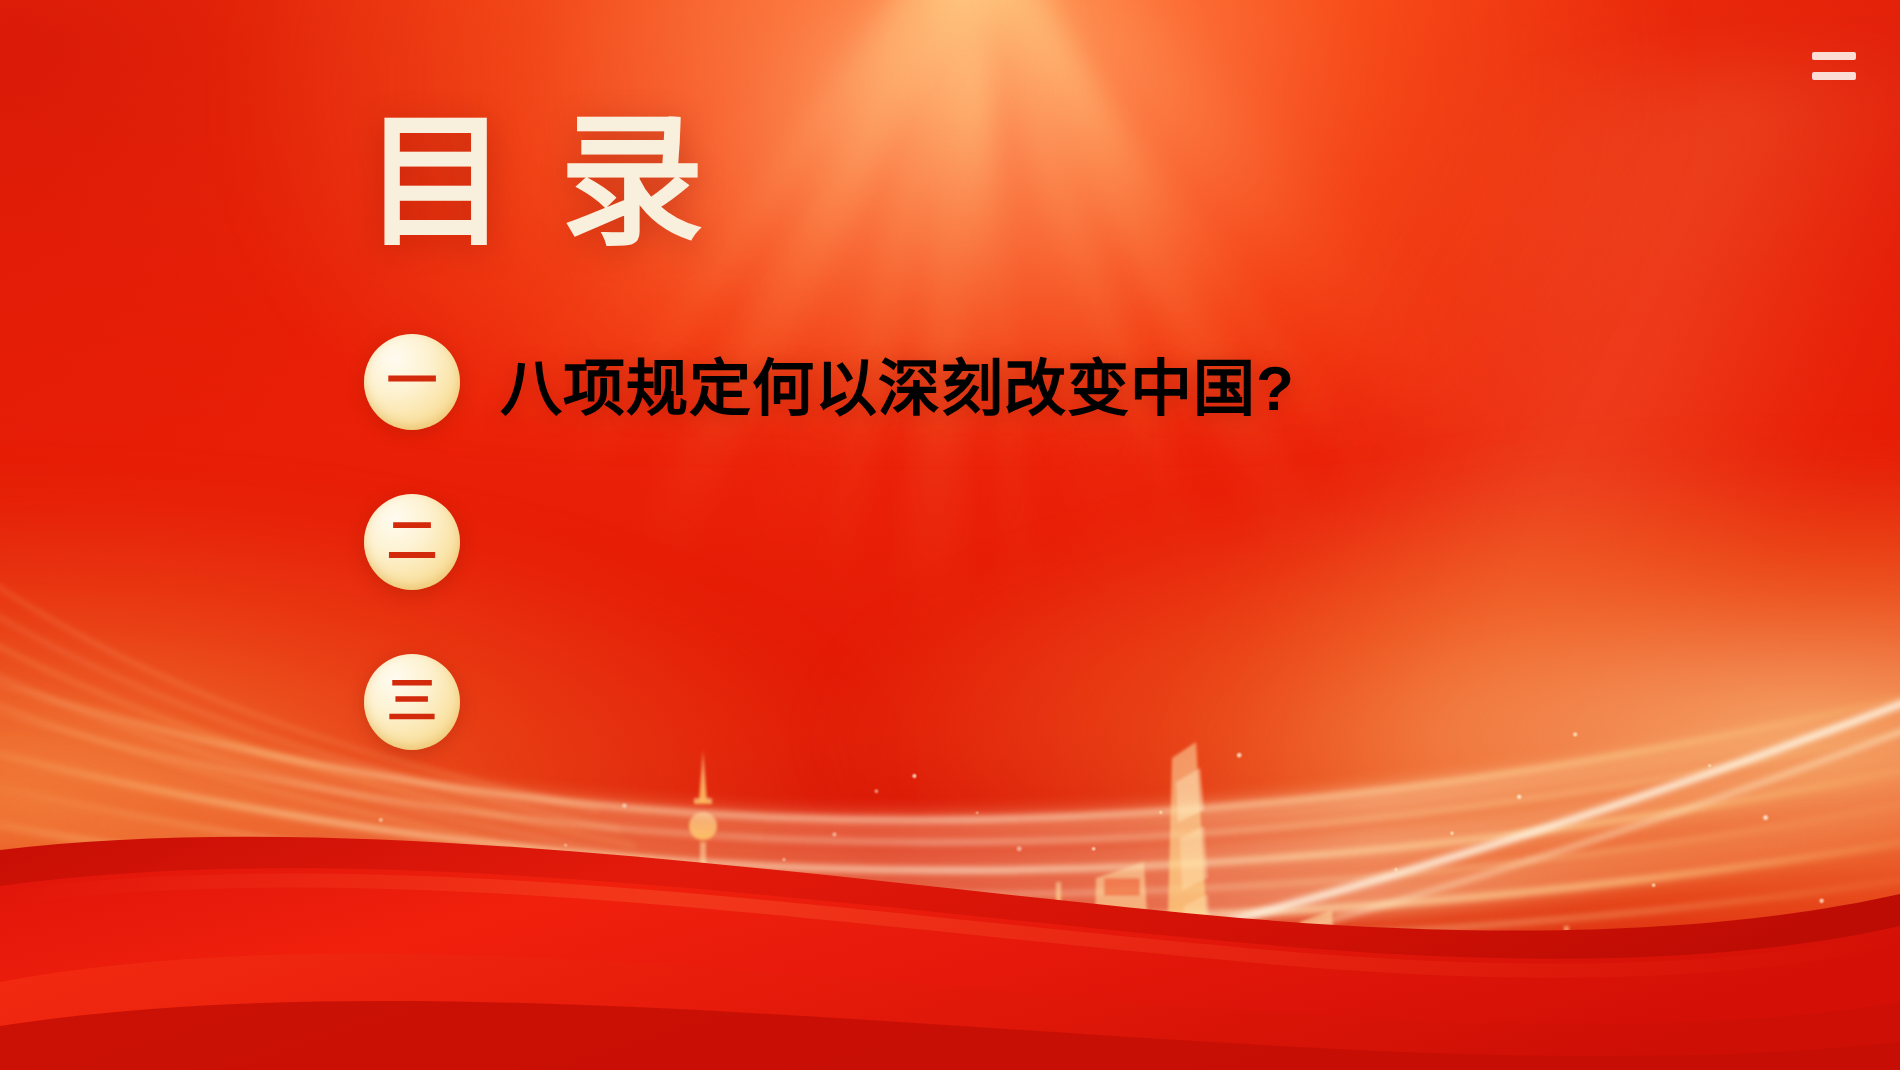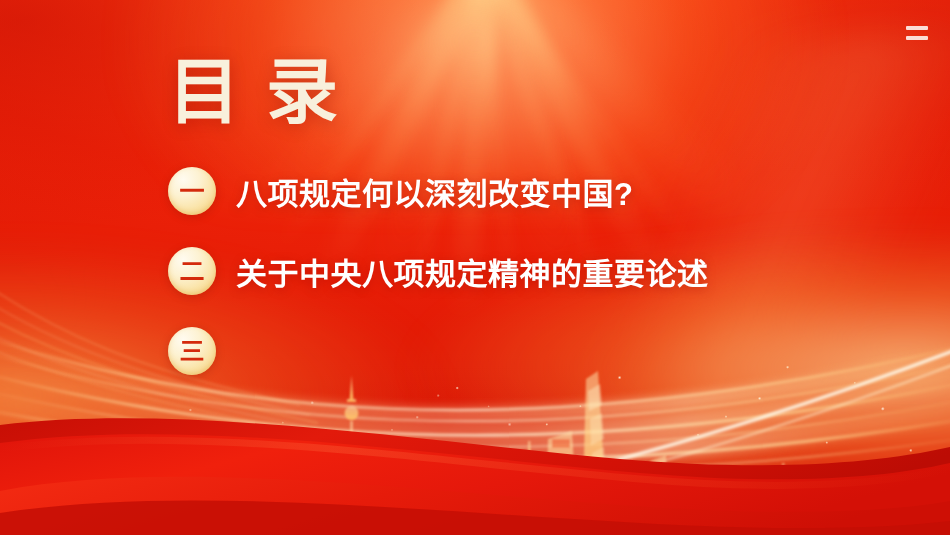--- a/index.html
+++ b/index.html
@@ -121,21 +121,21 @@
   }
 
   
   .ribbons {
     position: absolute;
     left: 0; bottom: 0;
     width: 950px; height: 150px;
   }
 
   
-  .content { position: absolute; inset: 0; }
+  .content { position: absolute; inset: 0; margin-left: 14px; }
 
   .page-title {
     position: absolute;
     left: 168px;
     top: 56px;
     font-size: 72px;
     font-weight: 700;
     letter-spacing: 26px;
     color: #F8F0DC;
     line-height: 1;
@@ -168,21 +168,21 @@
     font-size: 25px;
     font-weight: 700;
     color: #D42A0C;
     line-height: 1;
     letter-spacing: 0;
   }
   .toc-label {
     margin-left: 20px;
     font-size: 31px;
     font-weight: 700;
-    color: #ffffff;
+    color: #000000;
     letter-spacing: 0.5px;
     white-space: nowrap;
     text-shadow: 0 2px 10px rgba(140,10,0,0.35);
   }
 
   .corner-mark {
     position: absolute;
     right: 22px;
     top: 26px;
     width: 22px;
@@ -436,21 +436,20 @@
 
     <div class="toc-list">
 
       <div class="toc-item">
         <div class="toc-badge">一</div>
         <div class="toc-label">八项规定何以深刻改变中国?</div>
       </div>
 
       <div class="toc-item">
         <div class="toc-badge">二</div>
-        <div class="toc-label">关于中央八项规定精神的重要论述</div>
       </div>
 
       <div class="toc-item">
         <div class="toc-badge">三</div>
       </div>
 
     </div>
 
     <div class="corner-mark">
       <span></span>

